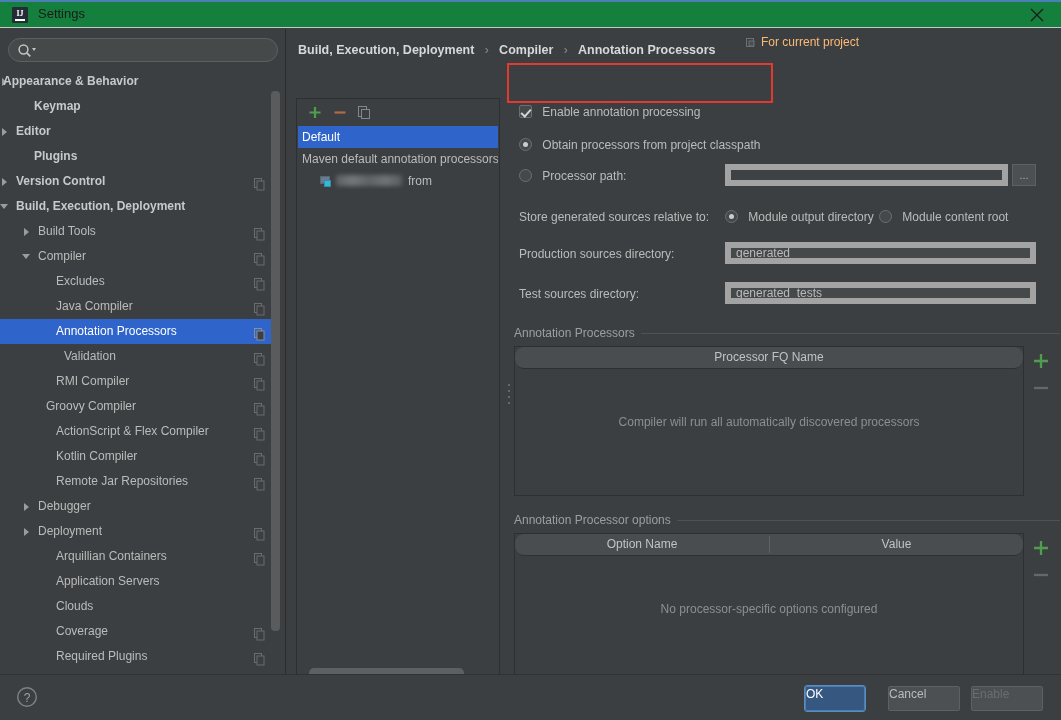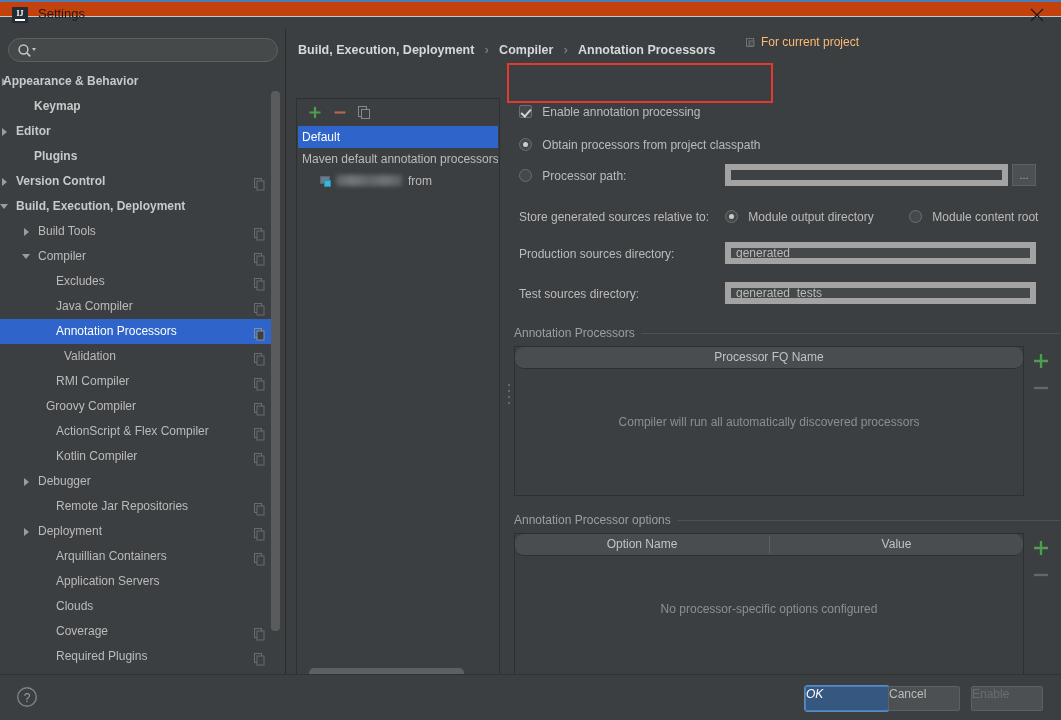--- a/index.html
+++ b/index.html
@@ -12,22 +12,22 @@
     font-family: "Liberation Sans", sans-serif;
     font-size: 12px;
     color: #bbbbbb;
     overflow: hidden;
     position: relative;
     -webkit-font-smoothing: antialiased;
   }
 
   
   #titlebar {
-    position: absolute; left: 0; top: 0; width: 1061px; height: 17px;
-    background: #c2410c;
+    position: absolute; left: 0; top: 0; width: 1061px; height: 28px;
+    background: #15803d;
     border-bottom: 1px solid #c8c8c8;
     box-sizing: border-box;
   }
   #titlebar .tb-top-line {
     position:absolute; left:0; top:0; width:100%; height:2px; background:#4a7eb5;
   }
   #app-icon {
     position: absolute; left: 12px; top: 7px; width: 16px; height: 16px;
     background: #242c36;
     border-radius: 1px;
@@ -397,31 +397,31 @@
             </svg></span>
         </div>
         <div class="tree-row">
           <span class="lbl" style="left: 56px;">Kotlin Compiler</span>
           <span class="copy-ic"><svg width="13" height="13" viewBox="0 0 13 13">
               <rect x="1.5" y="0.5" width="7" height="9" stroke="#8e9193" fill="none"></rect>
               <rect x="4" y="3" width="7" height="9" stroke="#8e9193" fill="#3c3f41"></rect>
             </svg></span>
         </div>
         <div class="tree-row">
+          <span class="lbl" style="left: 56px;">Remote Jar Repositories</span>
+          <span class="copy-ic"><svg width="13" height="13" viewBox="0 0 13 13">
+              <rect x="1.5" y="0.5" width="7" height="9" stroke="#8e9193" fill="none"></rect>
+              <rect x="4" y="3" width="7" height="9" stroke="#8e9193" fill="#3c3f41"></rect>
+            </svg></span>
+        </div>
+        <div class="tree-row">
           <span class="arrow" style="left: 22px;">
             <i></i>
           </span>
           <span class="lbl" style="left: 38px;">Debugger</span>
-        </div>
-        <div class="tree-row">
-          <span class="lbl" style="left: 56px;">Remote Jar Repositories</span>
-          <span class="copy-ic"><svg width="13" height="13" viewBox="0 0 13 13">
-              <rect x="1.5" y="0.5" width="7" height="9" stroke="#8e9193" fill="none"></rect>
-              <rect x="4" y="3" width="7" height="9" stroke="#8e9193" fill="#3c3f41"></rect>
-            </svg></span>
         </div>
         <div class="tree-row">
           <span class="arrow" style="left: 22px;">
             <i></i>
           </span>
           <span class="lbl" style="left: 38px;">Deployment</span>
           <span class="copy-ic"><svg width="13" height="13" viewBox="0 0 13 13">
               <rect x="1.5" y="0.5" width="7" height="9" stroke="#8e9193" fill="none"></rect>
               <rect x="4" y="3" width="7" height="9" stroke="#8e9193" fill="#3c3f41"></rect>
             </svg></span>
@@ -539,21 +539,21 @@
       <input class="tinput" style="position: absolute; left: 211px; top: 73px; width: 283px;" disabled="" value="">
       <div class="browse-btn" style="left:498px; top:73px;">...</div>
 
       <div class="ck-row" style="left:5px; top:119px;">
         <span class="lbl-txt">Store generated sources relative to:</span>
       </div>
       <div class="ck-row" style="left:211px; top:119px;">
         <span class="radio checked"></span>
         <span class="lbl-txt">Module output directory</span>
       </div>
-      <div class="ck-row" style="left:395px; top:119px;">
+      <div class="ck-row" style="left:365px; top:119px;">
         <span class="radio"></span>
         <span class="lbl-txt">Module content root</span>
       </div>
 
       <div class="ck-row" style="left:5px; top:156px;">
         <span class="lbl-txt">Production sources directory:</span>
       </div>
       <input class="tinput" style="position: absolute; left: 211px; top: 151px; width: 311px;" value="generated">
 
       <div class="ck-row" style="left:5px; top:196px;">
@@ -613,16 +613,16 @@
 
 <div id="annotation-rect"></div>
 
 <div id="bottom-bar">
   <div id="help-button">
     <svg width="22" height="22" viewBox="0 0 22 22">
       <circle cx="11" cy="11" r="9.3" stroke="#7f8284" stroke-width="1.4" fill="none"></circle>
       <text x="11" y="15.5" text-anchor="middle" font-size="12" fill="#9da0a2" font-family="Liberation Sans, sans-serif">?</text>
     </svg>
   </div>
-  <div class="dlg-btn primary" style="left:805px; width:84px;font-style:italic;">OK</div>
+  <div class="dlg-btn primary" style="left:805px; width:60px;">OK</div>
   <div class="dlg-btn" style="left:888px; width:72px;">Cancel</div>
   <div class="dlg-btn disabled" style="left:971px; width:72px;">Enable</div>
 </div>
 
 </body></html>

